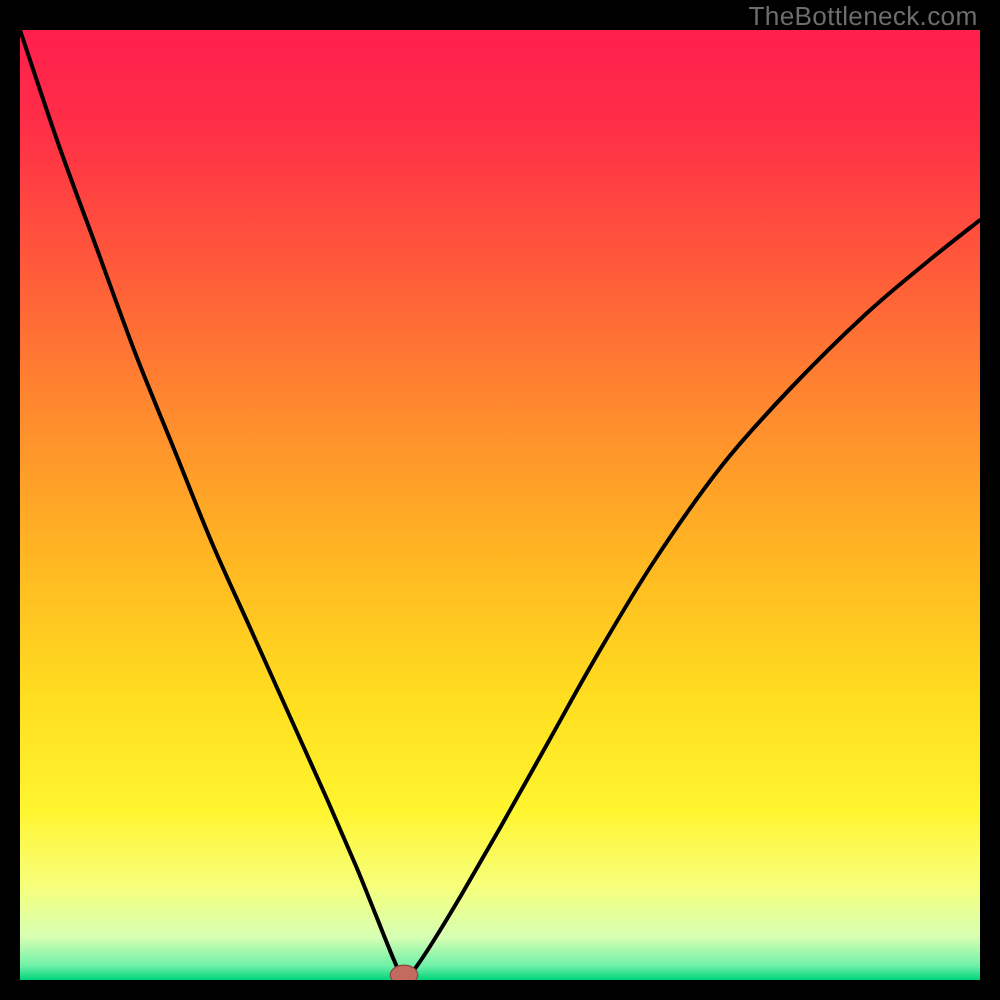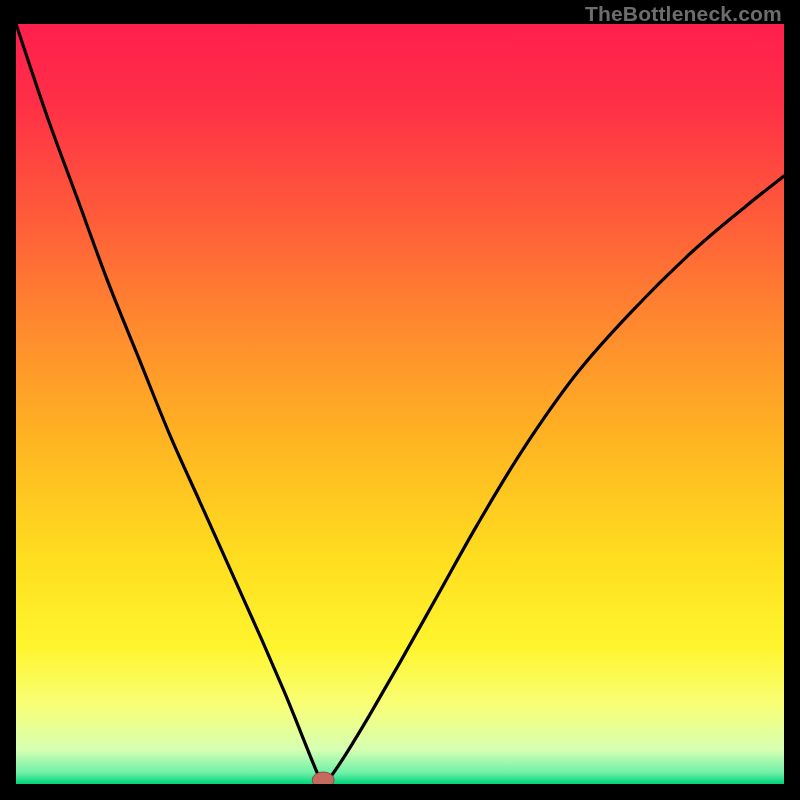--- a/index.html
+++ b/index.html
@@ -25,21 +25,21 @@
     top: 0;
     width: 768px;
     height: 760px;
   }
   .watermark {
     position: absolute;
     top: 2px;
     right: 18px;
     color: #6d6d6d;
     font-size: 21px;
-    font-weight: 700;
+    font-weight: 400;
     letter-spacing: 0.2px;
     user-select: none;
   }
   svg { display: block; }
 </style>
 </head>
 <body>
 
 <div class="frame">
   <svg class="plot-area" viewBox="0 0 768 760" width="768" height="760" preserveAspectRatio="none">

